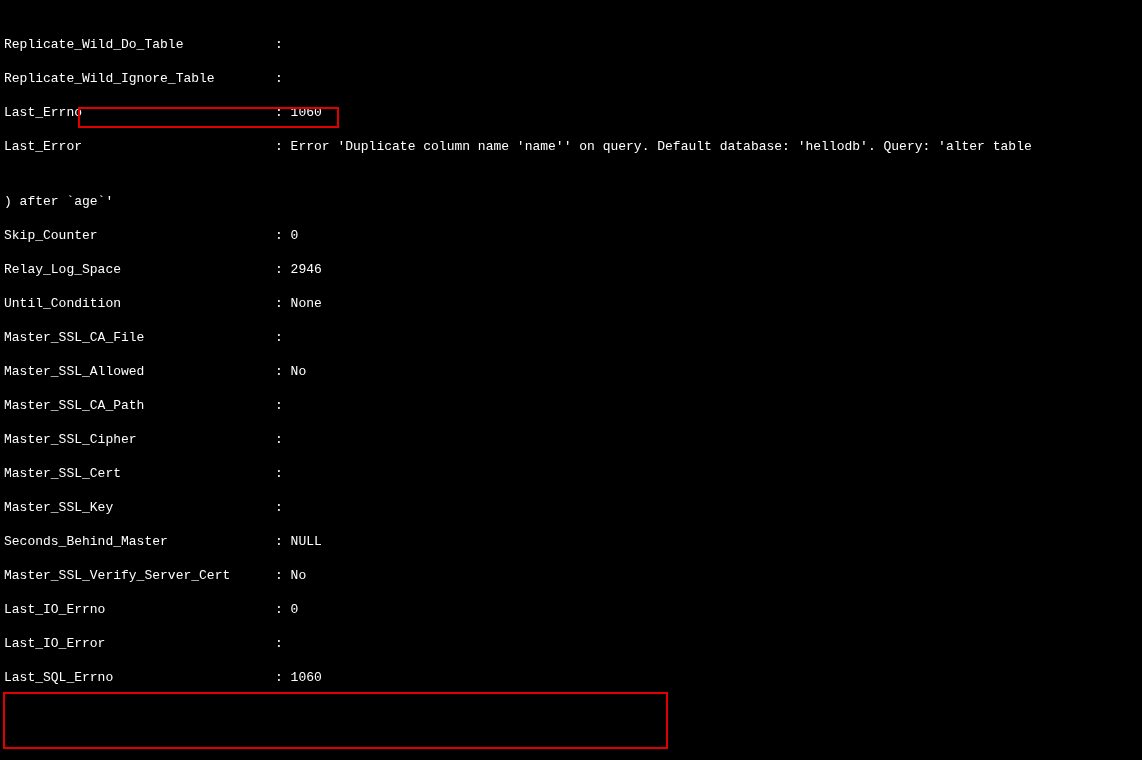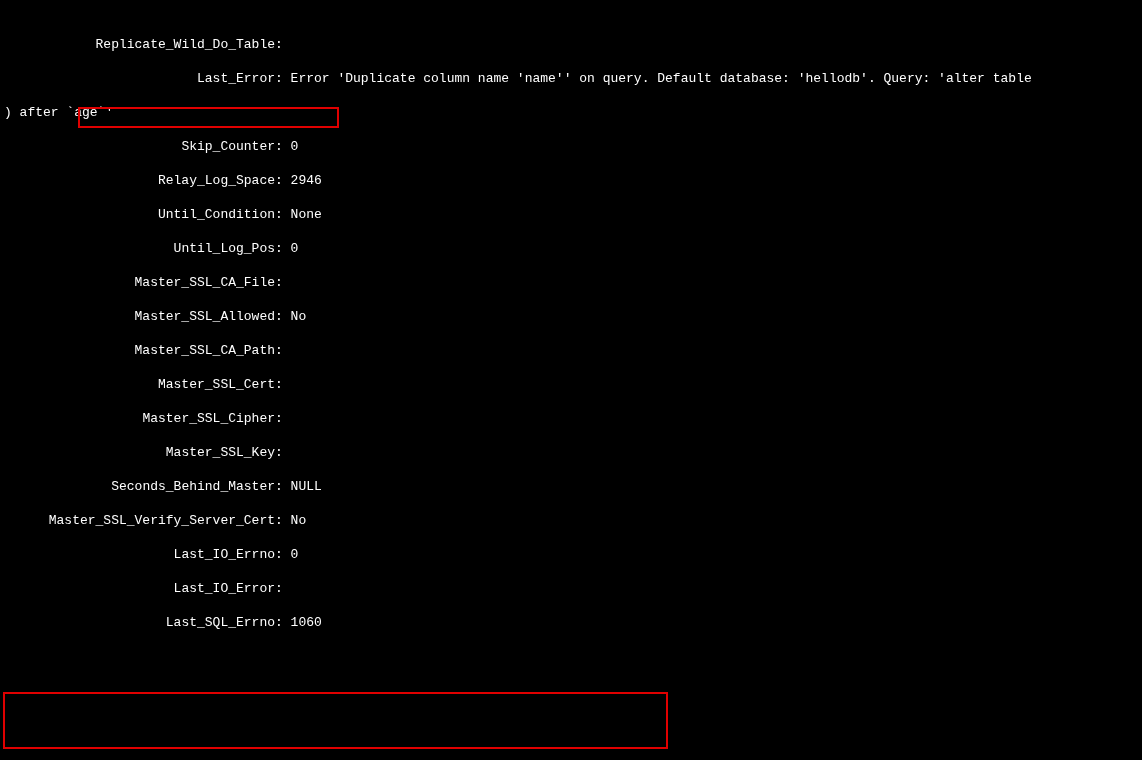--- a/index.html
+++ b/index.html
@@ -17,55 +17,57 @@
     white-space: pre;
     position: relative;
   }
   .row {
     display: block;
     white-space: pre;
   }
   .label {
     display: inline-block;
     width: 271px;
-    text-align: right;
+    text-align: left;
   }
   .sep {
     display: inline;
   }
   .val {
     display: inline;
   }
   .wrapline {
     display: block;
     white-space: pre;
+    margin-top: 21px;
   }
   .box {
     position: absolute;
     border: 2px solid #e00000;
     pointer-events: none;
   }
 </style>
 </head>
 <body>
 
 <div class="terminal">
 
 <span class="row"><span class="label">Replicate_Wild_Do_Table</span><span class="sep">: </span><span class="val"></span></span>
+<span class="row"><span class="label">Replicate_Wild_Ignore_Table</span><span class="sep">: </span><span class="val"></span></span>
+<span class="row"><span class="label">Last_Errno</span><span class="sep">: </span><span class="val">1060</span></span>
 <span class="row"><span class="label">Last_Error</span><span class="sep">: </span><span class="val">Error 'Duplicate column name 'name'' on query. Default database: 'hellodb'. Query: 'alter table</span></span>
 <span class="wrapline">) after `age`'</span>
 <span class="row"><span class="label">Skip_Counter</span><span class="sep">: </span><span class="val">0</span></span>
 <span class="row"><span class="label">Relay_Log_Space</span><span class="sep">: </span><span class="val">2946</span></span>
 <span class="row"><span class="label">Until_Condition</span><span class="sep">: </span><span class="val">None</span></span>
-<span class="row"><span class="label">Until_Log_Pos</span><span class="sep">: </span><span class="val">0</span></span>
 <span class="row"><span class="label">Master_SSL_CA_File</span><span class="sep">: </span><span class="val"></span></span>
 <span class="row"><span class="label">Master_SSL_Allowed</span><span class="sep">: </span><span class="val">No</span></span>
 <span class="row"><span class="label">Master_SSL_CA_Path</span><span class="sep">: </span><span class="val"></span></span>
+<span class="row"><span class="label">Master_SSL_Cipher</span><span class="sep">: </span><span class="val"></span></span>
 <span class="row"><span class="label">Master_SSL_Cert</span><span class="sep">: </span><span class="val"></span></span>
-<span class="row"><span class="label">Master_SSL_Cipher</span><span class="sep">: </span><span class="val"></span></span>
 <span class="row"><span class="label">Master_SSL_Key</span><span class="sep">: </span><span class="val"></span></span>
 <span class="row"><span class="label">Seconds_Behind_Master</span><span class="sep">: </span><span class="val">NULL</span></span>
 <span class="row"><span class="label">Master_SSL_Verify_Server_Cert</span><span class="sep">: </span><span class="val">No</span></span>
 <span class="row"><span class="label">Last_IO_Errno</span><span class="sep">: </span><span class="val">0</span></span>
 <span class="row"><span class="label">Last_IO_Error</span><span class="sep">: </span><span class="val"></span></span>
 <span class="row"><span class="label">Last_SQL_Errno</span><span class="sep">: </span><span class="val">1060</span></span>
 
 
 
 

